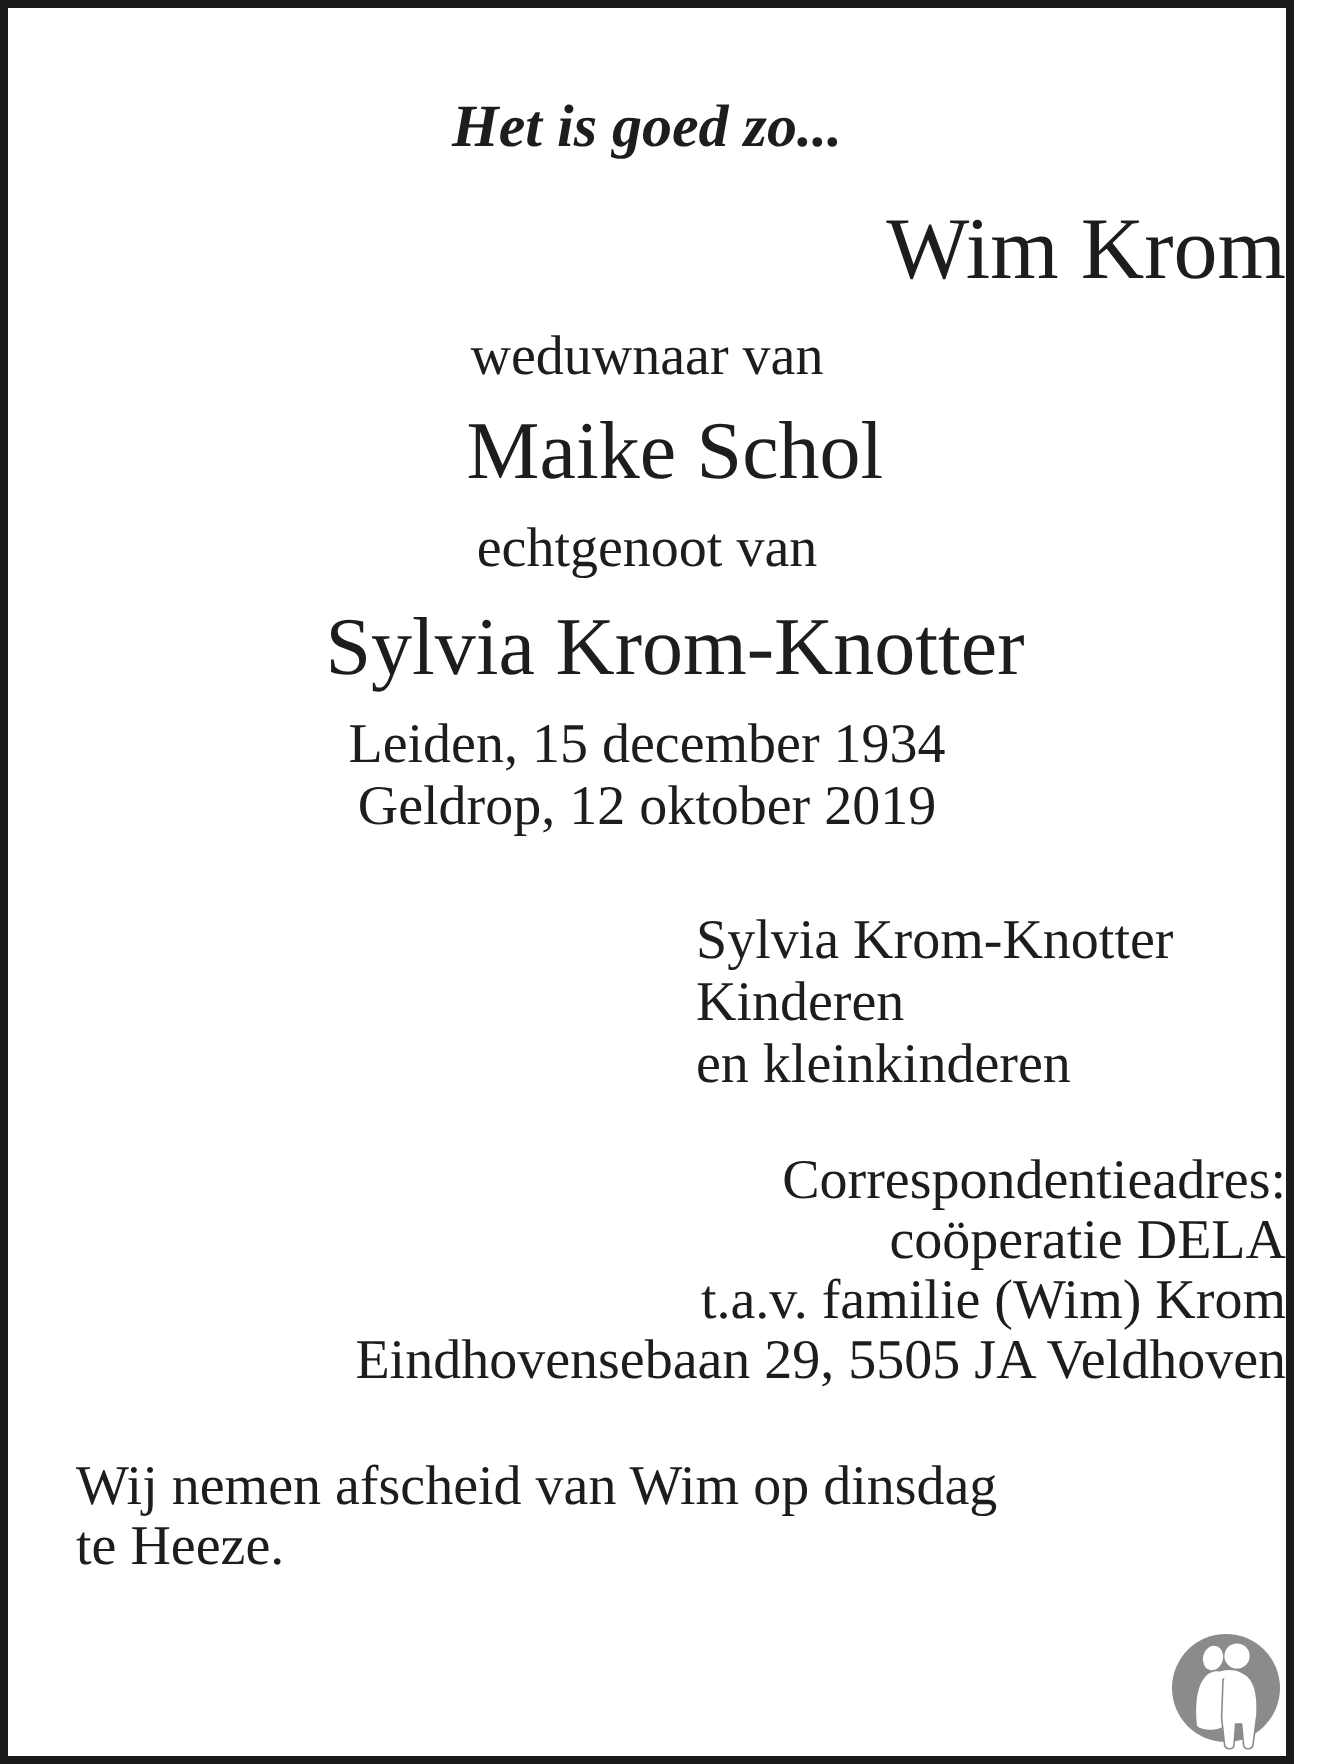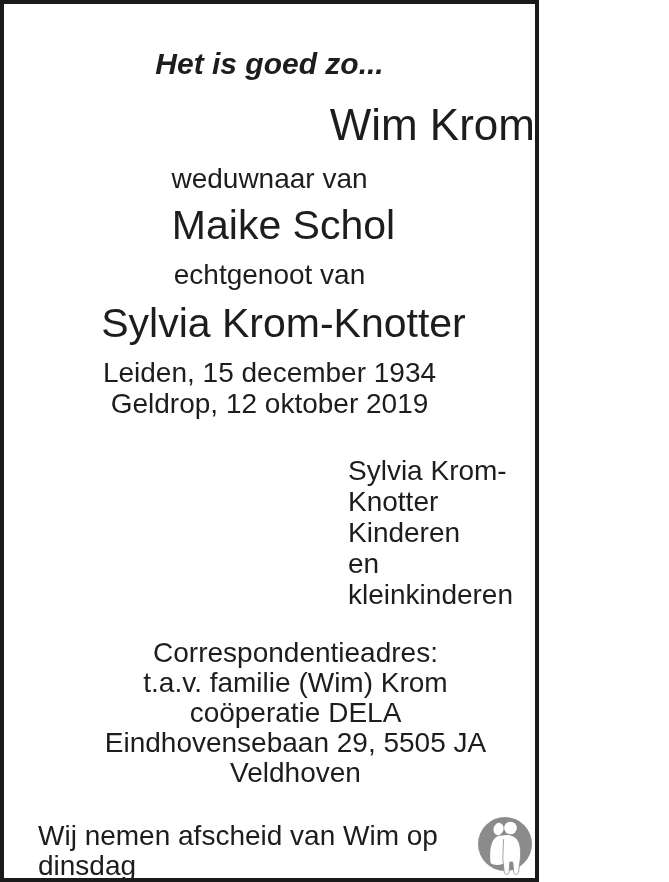--- a/index.html
+++ b/index.html
@@ -2,27 +2,27 @@
 <html><head>
 <meta charset="utf-8">
 <style>
   html, body {
     margin: 0;
     padding: 0;
     background: #ffffff;
   }
   .page {
     position: relative;
-    width: 539px;
+    width: 647px;
     height: 882px;
     box-sizing: border-box;
     border: 4px solid #1a1a1a;
     background: #ffffff;
     color: #1d1d1b;
-    font-family: Liberation Sans, sans-serif;
+    font-family: Liberation Serif, serif;
     overflow: hidden;
   }
   .content {
     padding-top: 42px;
   }
   .center { text-align: center; }
 
   .quote {
     font-size: 30px;
     line-height: 36px;
@@ -60,21 +60,21 @@
     margin-left: 344px;
     font-size: 28px;
     line-height: 31px;
     text-align: left;
   }
   .correspondence {
     margin-top: 28px;
     margin-left: 52px;
     font-size: 28px;
     line-height: 30px;
-    text-align: center;
+    text-align: right;
   }
   .farewell {
     margin-top: 33px;
     margin-left: 34px;
     font-size: 28px;
     line-height: 30px;
     text-align: left;
   }
   .logo {
     position: absolute;
@@ -104,22 +104,22 @@
     </div>
 
     <div class="signature">
       <div>Sylvia Krom-Knotter</div>
       <div>Kinderen</div>
       <div>en kleinkinderen</div>
     </div>
 
     <div class="correspondence">
       <div>Correspondentieadres:</div>
+      <div>coöperatie DELA</div>
       <div>t.a.v. familie (Wim) Krom</div>
-      <div>coöperatie DELA</div>
       <div>Eindhovensebaan 29, 5505 JA Veldhoven</div>
     </div>
 
     <div class="farewell">
       <div>Wij nemen afscheid van Wim op dinsdag</div>
       <div>te Heeze.</div>
     </div>
 
   </div>
 

